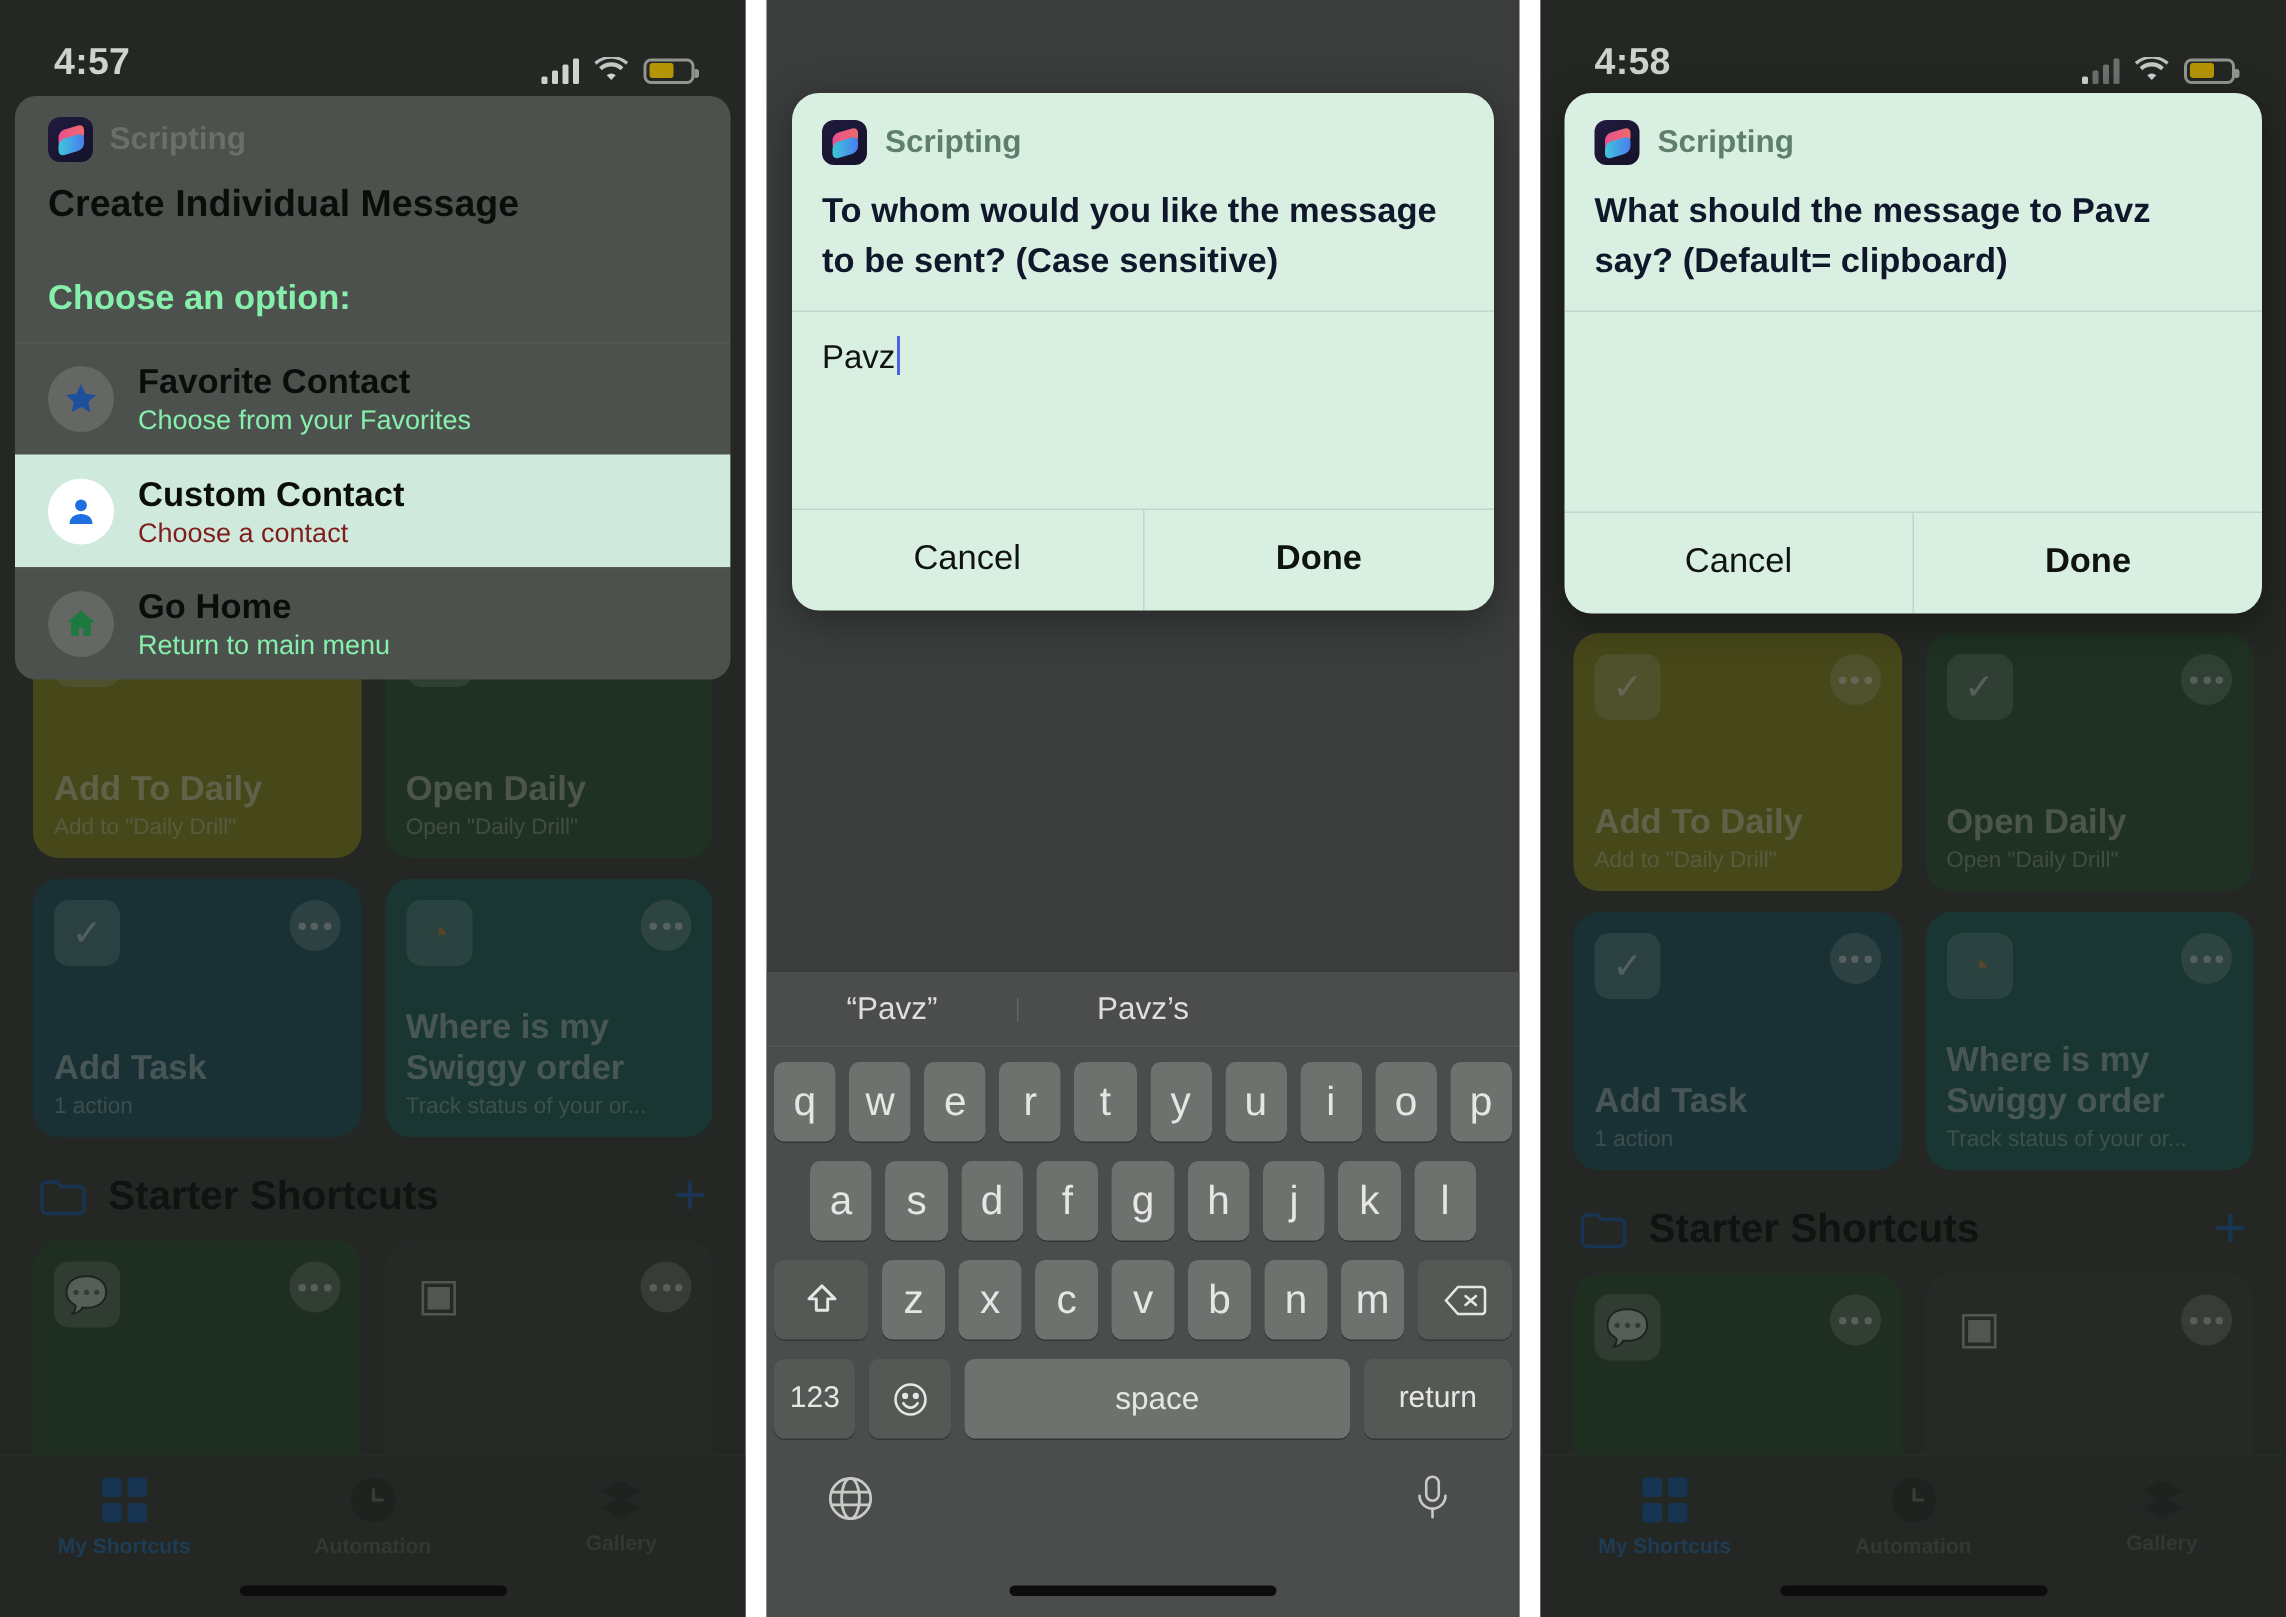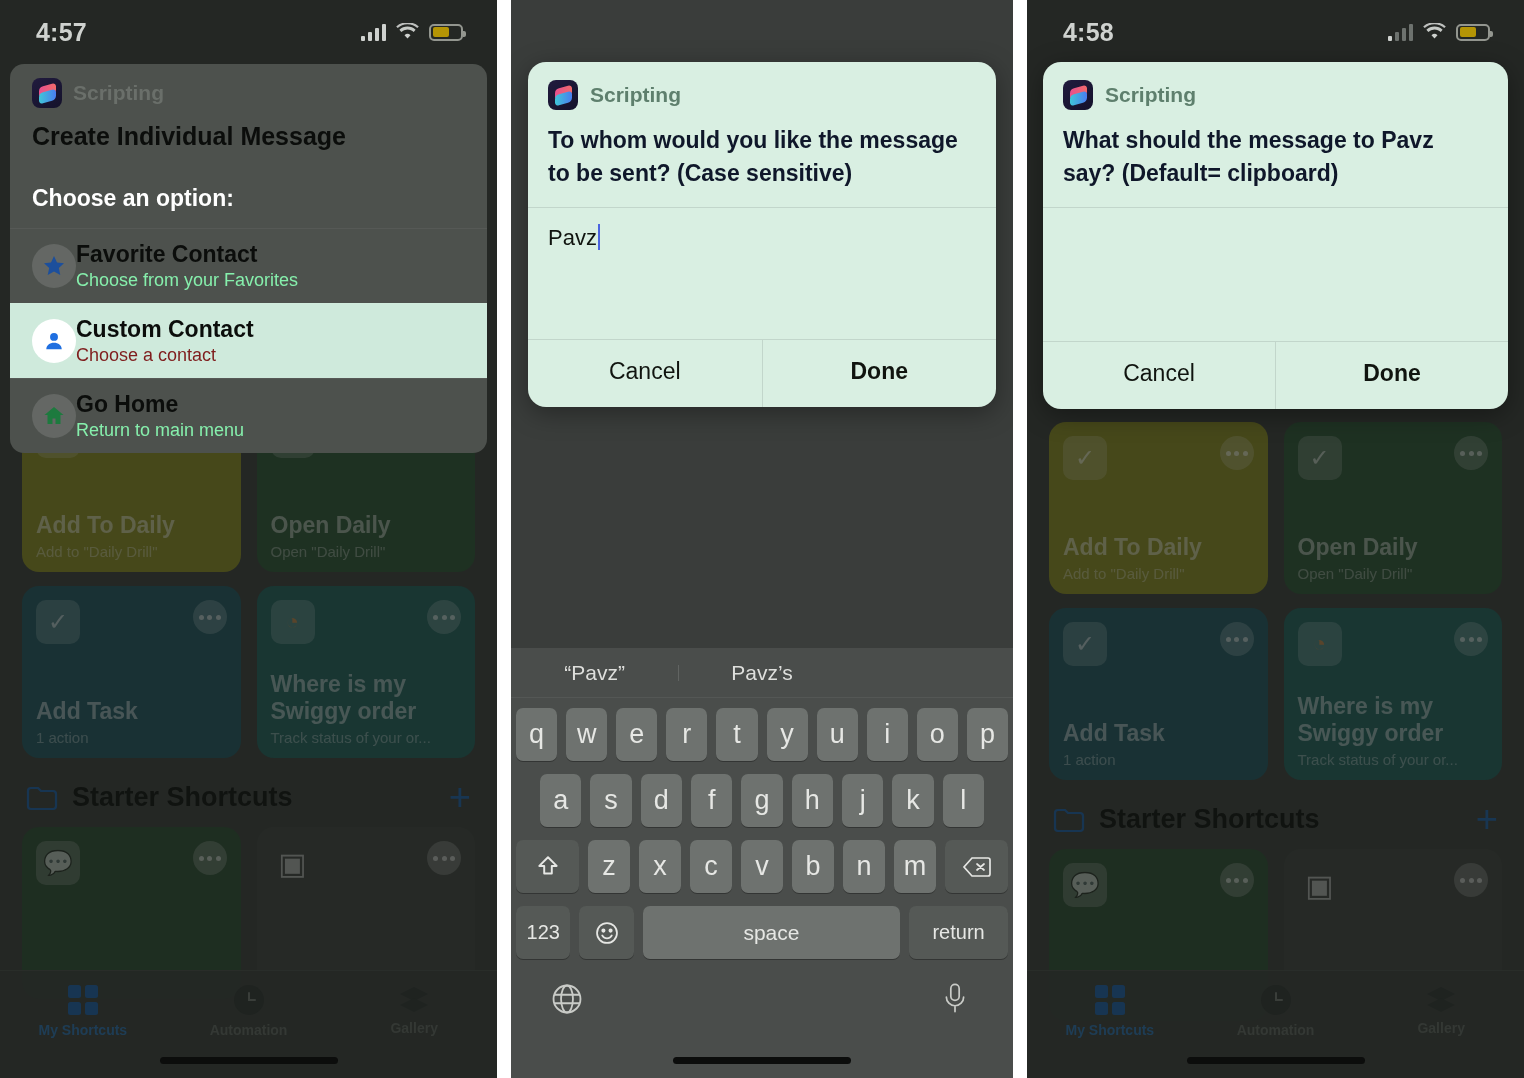--- a/index.html
+++ b/index.html
@@ -33,21 +33,21 @@
     position: absolute; inset: 0;
     background: rgba(20,24,21,0.58);
     z-index: 30;
     pointer-events: none;
   }
 
   
   .statusbar {
     position: relative;
     height: 56px;
-    display: flex; align-items: center; justify-content: space-between;
+    display: flex; align-items: flex-end; justify-content: space-between;
     padding: 8px 34px 0 36px;
     z-index: 40;
   }
   .status-time {
     font-size: 25px; font-weight: 600; color: #cfd2cf;
     letter-spacing: 0.2px;
   }
   .status-right { display: flex; align-items: center; gap: 10px; }
   .signal { display: flex; align-items: flex-end; gap: 2.5px; height: 18px; }
   .signal i { display:block; width: 4.5px; background: #cfd2cf; border-radius: 1px; }
@@ -178,23 +178,23 @@
   .menu-sheet {
     position: absolute; left: 10px; right: 10px; top: 64px;
     background: #4d514d;
     border-radius: 14px;
     z-index: 50; overflow: hidden;
   }
   .menu-head { padding: 14px 22px 0 22px; }
   .menu-app { display:flex; align-items:center; gap: 11px; margin-bottom: 12px; }
   .menu-app .app-name { color: #6a6f6a; }
   .menu-title { font-size: 25px; font-weight: 700; color: #0b0d0b; line-height:1.3; }
-  .menu-sub { font-size: 23px; font-weight: 700; color: #ffffff; margin: 32px 0 16px 0; }
+  .menu-sub { font-size: 23px; font-weight: 700; color: #86efac; margin: 32px 0 16px 0; }
   .menu-item {
-    display:flex; align-items:center; 
+    display:flex; align-items:center; gap: 16px;
     padding: 12px 22px; border-top: 1px solid rgba(255,255,255,0.05);
   }
   .menu-item.selected { background: #cfeadc; }
   .mi-icon {
     width: 44px; height: 44px; border-radius: 50%;
     background: rgba(255,255,255,0.13);
     display:flex; align-items:center; justify-content:center;
     flex: none;
   }
   .menu-item.selected .mi-icon { background: #ffffff; }

